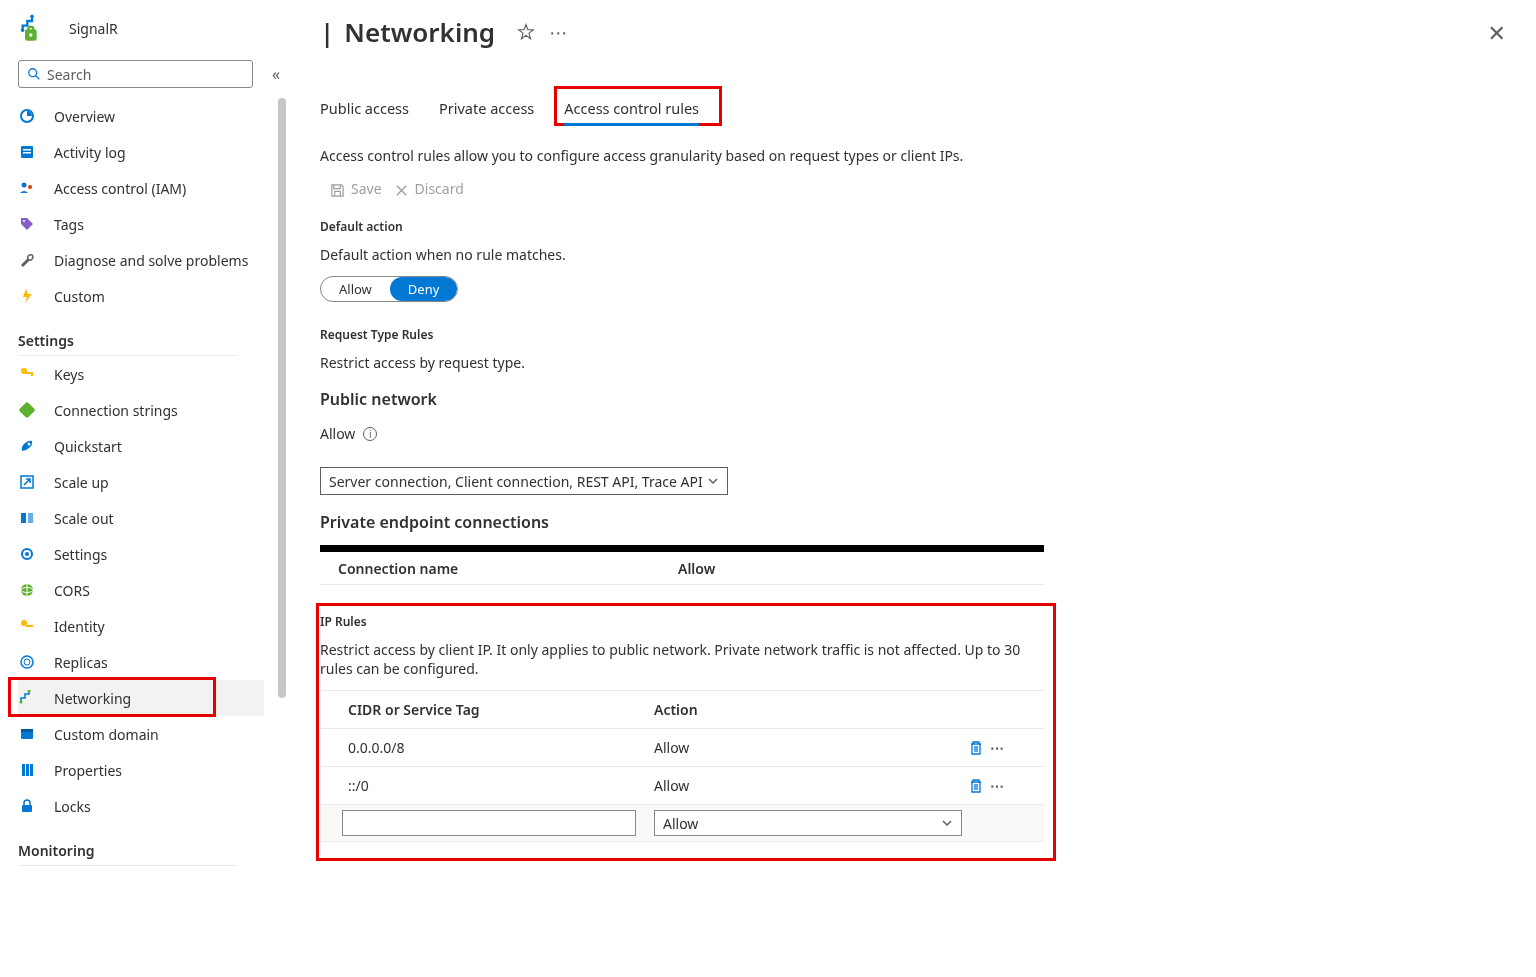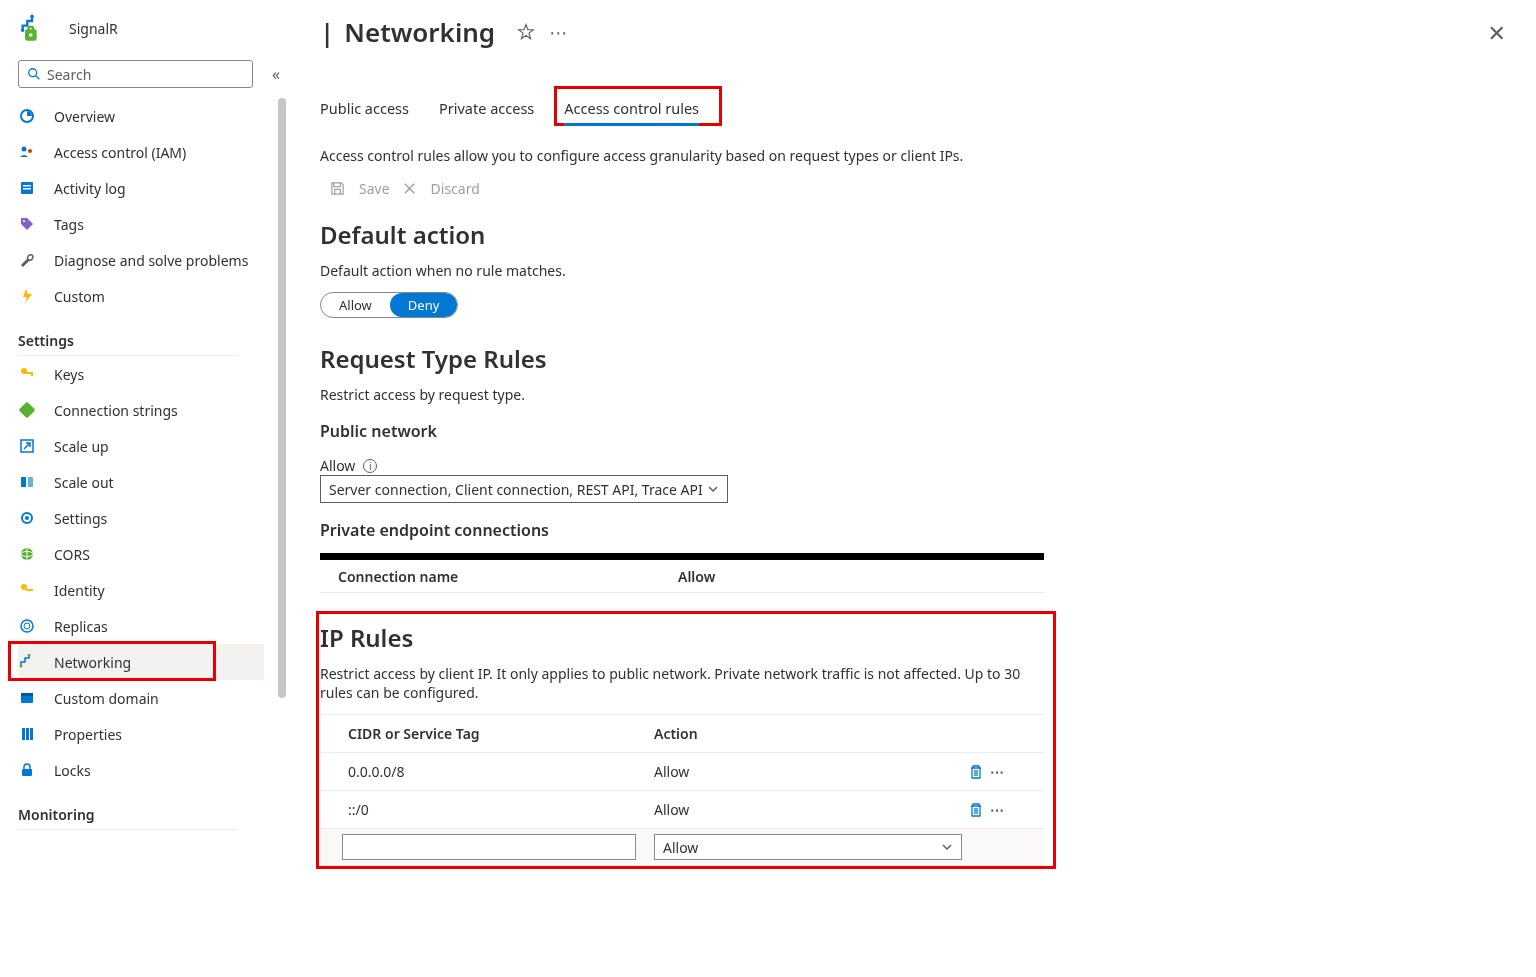--- a/index.html
+++ b/index.html
@@ -60,40 +60,40 @@
     height: 3px; background: #0078d4;
   }
   .red-box-tab {
     position: absolute; left: -10px; top: -6px; width: 168px; height: 40px;
     border: 3px solid #e60000; pointer-events: none;
   }
 
   .desc { margin: 22px 0 14px 0; color: #323130; font-size: 14px; }
 
   .cmd-row { display: flex; gap: 12px; padding-left: 10px; margin-bottom: 20px; }
-  .cmd-btn { display: flex; align-items: center; gap: 14px; color: #a19f9d; cursor: default; }
-
-  .section-h1 { font-size: 24px; font-weight: 600; margin: 8px 0 10px 0; }
+  .cmd-btn { display: flex; align-items: flex-end; gap: 6px; color: #a19f9d; cursor: default; }
+
+  .section-h1 { font-size: 12px; font-weight: 600; margin: 8px 0 10px 0; }
   .section-h2 { font-size: 16px; font-weight: 600; margin: 16px 0 10px 0; }
   .section-p { margin: 0 0 12px 0; }
 
   .toggle {
     display: inline-flex; border: 1px solid #8a8886; border-radius: 18px;
     height: 26px; overflow: hidden; align-items: center;
   }
   .toggle div { padding: 0 18px; height: 100%; display: flex; align-items: center; font-size: 13px; cursor: pointer; }
   .toggle .on { background: #0078d4; color: #fff; border-radius: 14px; }
 
   .label-row { display: flex; align-items: center; gap: 8px; margin-top: 14px; color: #323130; }
   .info-ic { width: 14px; height: 14px; border: 1px solid #605e5c; border-radius: 50%; font-size: 10px;
              display: inline-flex; align-items: center; justify-content: center; color: #605e5c; }
 
   .select {
     display: flex; align-items: center; justify-content: space-between;
-    border: 1px solid #605e5c; height: 28px; width: 408px; padding: 0 8px; margin-top: 0;
+    border: 1px solid #605e5c; height: 28px; width: 408px; padding: 0 8px; margin-top: 24px;
     background: #fff; cursor: pointer;
   }
 
   .pe-table { border-top: 7px solid #000000; border-bottom: 1px solid #edebe9;
               margin-top: 12px; display: flex; height: 40px; align-items: center; }
   .pe-table .col1 { width: 358px; font-weight: 600; padding-left: 18px; }
   .pe-table .col2 { font-weight: 600; }
 
   
   .ip-section { position: relative; margin-top: 20px; padding: 8px 0 0 0; }
@@ -161,40 +161,40 @@
               <svg width="16" height="16">
                 <circle cx="8" cy="8" r="6" fill="none" stroke="#0078d4" stroke-width="2"></circle>
                 <path d="M8 3 A5 5 0 0 1 13 8 L8 8 Z" fill="#0078d4"></path>
               </svg>
             </span>
           <span>Overview</span>
         </div>
         <div class="nav-item">
           <span class="ic">
               <svg width="16" height="16">
+                <rect x="2" y="2" width="12" height="12" rx="1" fill="#0078d4"></rect>
+                <rect x="4" y="5" width="8" height="1.5" fill="#fff"></rect>
+                <rect x="4" y="8" width="8" height="1.5" fill="#fff"></rect>
+              </svg>
+            </span>
+          <span>Activity log</span>
+        </div>
+        <div class="nav-item">
+          <span class="ic">
+              <svg width="16" height="16">
                 <circle cx="5" cy="5" r="2.5" fill="#0078d4"></circle>
                 <circle cx="11" cy="7" r="2" fill="#d83b01"></circle>
                 <path d="M1 13 Q5 9 9 13" fill="#0078d4"></path>
               </svg>
             </span>
           <span>Access control (IAM)</span>
         </div>
         <div class="nav-item">
           <span class="ic">
               <svg width="16" height="16">
-                <rect x="2" y="2" width="12" height="12" rx="1" fill="#0078d4"></rect>
-                <rect x="4" y="5" width="8" height="1.5" fill="#fff"></rect>
-                <rect x="4" y="8" width="8" height="1.5" fill="#fff"></rect>
-              </svg>
-            </span>
-          <span>Activity log</span>
-        </div>
-        <div class="nav-item">
-          <span class="ic">
-              <svg width="16" height="16">
                 <path d="M2 2 L8 2 L14 8 L8 14 L2 8 Z" fill="#8661c5"></path>
                 <circle cx="5" cy="5" r="1" fill="#fff"></circle>
               </svg>
             </span>
           <span>Tags</span>
         </div>
         <div class="nav-item">
           <span class="ic">
               <svg width="16" height="16">
                 <path d="M13 3 a3 3 0 0 0 -4 4 L3 13 l1 1 L10 8 a3 3 0 0 0 3 -5 Z" fill="none" stroke="#605e5c" stroke-width="1.5"></path>
@@ -223,20 +223,29 @@
             </span>
           <span>Keys</span>
         </div>
         <div class="nav-item">
           <span class="ic">
               <svg width="16" height="16">
                 <rect x="2" y="2" width="12" height="12" rx="2" fill="#5bb030" transform="rotate(45 8 8)"></rect>
               </svg>
             </span>
           <span>Connection strings</span>
+        </div>
+        <div class="nav-item">
+          <span class="ic">
+              <svg width="16" height="16">
+                <path d="M3 13 Q2 8 6 5 Q10 2 13 3 Q14 7 10 10 Q7 13 3 13" fill="#0078d4"></path>
+                <circle cx="10" cy="6" r="1.5" fill="#fff"></circle>
+              </svg>
+            </span>
+          <span>Quickstart</span>
         </div>
         <div class="nav-item">
           <span class="ic">
               <svg width="16" height="16">
                 <rect x="2" y="2" width="12" height="12" fill="none" stroke="#0078d4" stroke-width="1.5"></rect>
                 <path d="M5 11 L11 5 M7 5 L11 5 L11 9" stroke="#0078d4" stroke-width="1.5" fill="none"></path>
               </svg>
             </span>
           <span>Scale up</span>
         </div>

